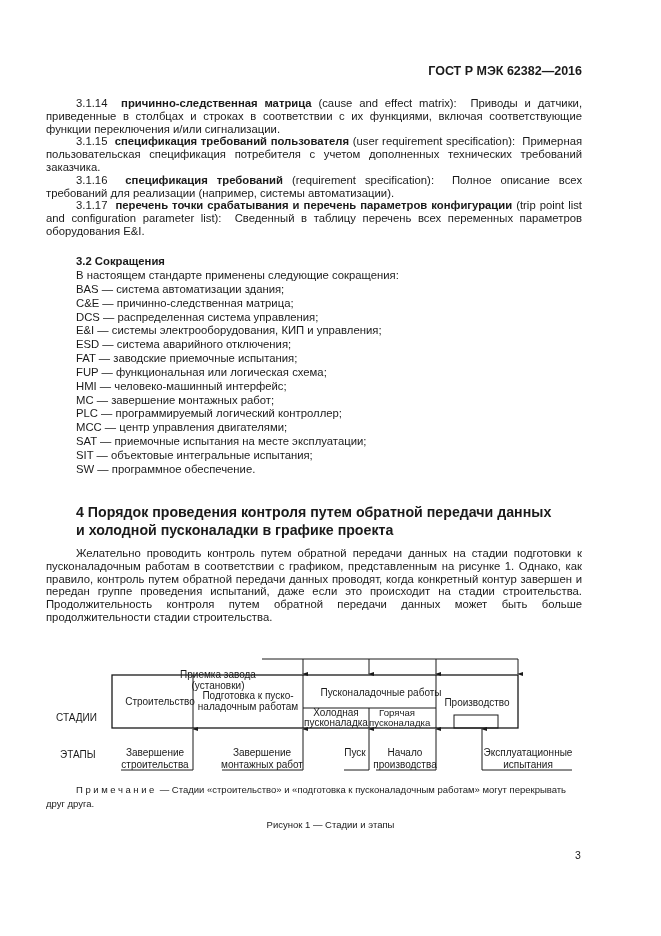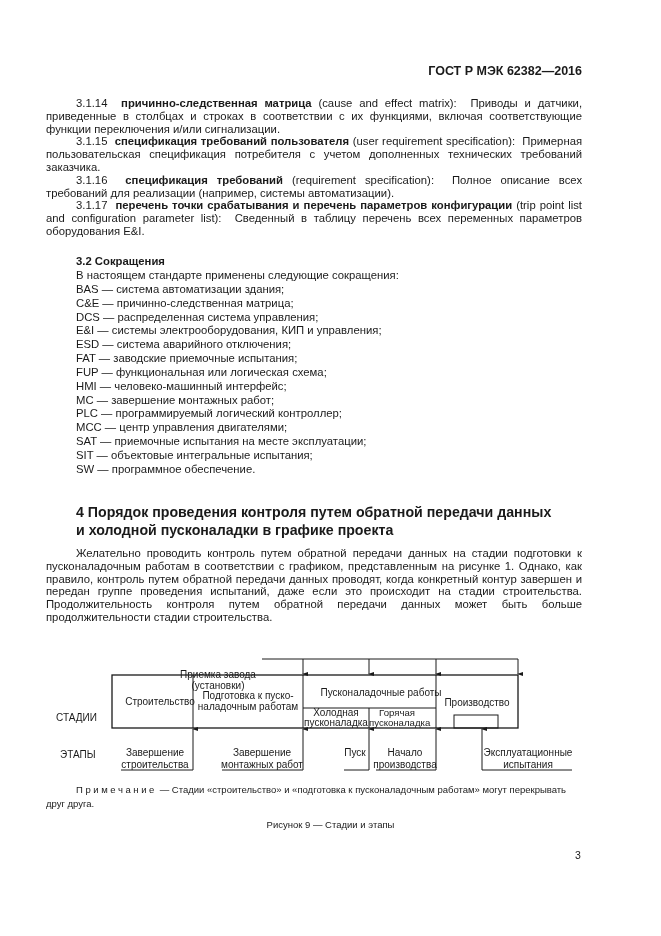--- a/index.html
+++ b/index.html
@@ -152,15 +152,15 @@
 </div>
 <div class="dl" style="left:482px; top:747px; width:92px;">
   <div>Эксплуатационные</div>
   <div style="margin-top:1px;">испытания</div>
 </div>
 
 <div class="note">
   <span style="padding-left:30px;margin-top:37px;" class="spaced">Примечание</span><span> — Стадии «строительство» и «подготовка к пусконаладочным работам» могут перекрывать друг друга.</span>
 </div>
 
-<div class="cap">Рисунок 9 — Стадии и этапы</div>
+<div class="cap">Рисунок 1 — Стадии и этапы</div>
 
 <div class="pgn">3</div>
 
 </body></html>

